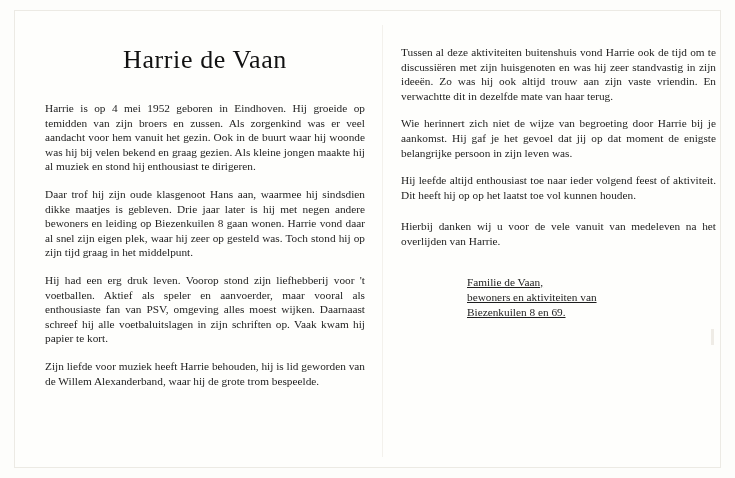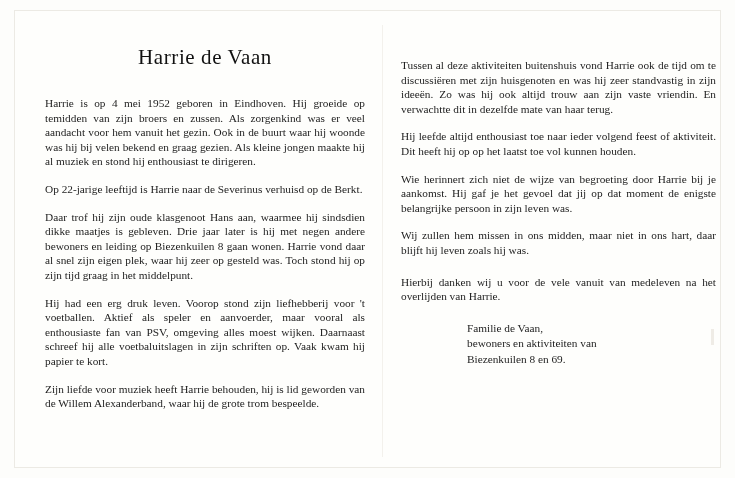--- a/index.html
+++ b/index.html
@@ -43,49 +43,50 @@
     position: absolute;
     box-sizing: border-box;
   }
   .col-left {
     left: 30px;
     top: 34px;
     width: 320px;
   }
   .col-right {
     left: 386px;
-    top: 47px;
+    top: 34px;
     width: 315px;
   }
   .title {
     font-family: "Liberation Serif", serif;
-    font-size: 21px;
+    font-size: 26px;
     font-weight: normal;
     letter-spacing: 0.6px;
     text-align: center;
     margin: 0 0 26px 0;
     color: #111;
   }
   p.para {
     margin: 0 0 13px 0;
     font-size: 11.3px;
     line-height: 14.6px;
     text-align: justify;
     color: #1d1d1d;
     hyphens: auto;
   }
   p.para:last-child {
     margin-bottom: 12px;
   }
   .sign {
-    margin-top: 17px;
+    margin-top: 26px;
     padding-left: 66px;
     font-size: 11.3px;
     line-height: 15.4px;
     color: #1d1d1d;
+    text-decoration: underline;
   }
   .sign div {
     white-space: nowrap;
   }
   .spacer-sm { height: 4px; }
   .edge-mark {
     position: absolute;
     right: 6px;
     top: 318px;
     width: 3px;
@@ -97,31 +98,29 @@
 <body>
 
 <div class="page">
   <div class="sheet">
     <div class="fold"></div>
     <div class="edge-mark"></div>
 
     <div class="col col-left">
       <h1 class="title">Harrie de Vaan</h1>
       <p class="para">Harrie is op 4 mei 1952 geboren in Eindhoven. Hij groeide op temidden van zijn broers en zussen. Als zorgenkind was er veel aandacht voor hem vanuit het gezin. Ook in de buurt waar hij woonde was hij bij velen bekend en graag gezien. Als kleine jongen maakte hij al muziek en stond hij enthousiast te dirigeren.</p>
-      <p class="para">Op 22-jarige leeftijd is Harrie naar de Severinus verhuisd op de Berkt.</p>
       <p class="para">Daar trof hij zijn oude klasgenoot Hans aan, waarmee hij sindsdien dikke maatjes is gebleven. Drie jaar later is hij met negen andere bewoners en leiding op Biezenkuilen 8 gaan wonen. Harrie vond daar al snel zijn eigen plek, waar hij zeer op gesteld was. Toch stond hij op zijn tijd graag in het middelpunt.</p>
       <p class="para">Hij had een erg druk leven. Voorop stond zijn liefhebberij voor 't voetballen. Aktief als speler en aanvoerder, maar vooral als enthousiaste fan van PSV, omgeving alles moest wijken. Daarnaast schreef hij alle voetbaluitslagen in zijn schriften op. Vaak kwam hij papier te kort.</p>
       <p class="para">Zijn liefde voor muziek heeft Harrie behouden, hij is lid geworden van de Willem Alexanderband, waar hij de grote trom bespeelde.</p>
     </div>
 
     <div class="col col-right">
       <p class="para">Tussen al deze aktiviteiten buitenshuis vond Harrie ook de tijd om te discussiëren met zijn huisgenoten en was hij zeer standvastig in zijn ideeën. Zo was hij ook altijd trouw aan zijn vaste vriendin. En verwachtte dit in dezelfde mate van haar terug.</p>
+      <p class="para">Wie herinnert zich niet de wijze van begroeting door Harrie bij je aankomst. Hij gaf je het gevoel dat jij op dat moment de enigste belangrijke persoon in zijn leven was.</p>
       <p class="para">Hij leefde altijd enthousiast toe naar ieder volgend feest of aktiviteit. Dit heeft hij op op het laatst toe vol kunnen houden.</p>
-      <p class="para">Wie herinnert zich niet de wijze van begroeting door Harrie bij je aankomst. Hij gaf je het gevoel dat jij op dat moment de enigste belangrijke persoon in zijn leven was.</p>
-      <p class="para">Wij zullen hem missen in ons midden, maar niet in ons hart, daar blijft hij leven zoals hij was.</p>
       <div class="spacer-sm"></div>
       <p class="para">Hierbij danken wij u voor de vele vanuit van medeleven na het overlijden van Harrie.</p>
 
       <div class="sign">
         <div>Familie de Vaan,</div>
         <div>bewoners en aktiviteiten van</div>
         <div>Biezenkuilen 8 en 69.</div>
       </div>
     </div>
   </div>

